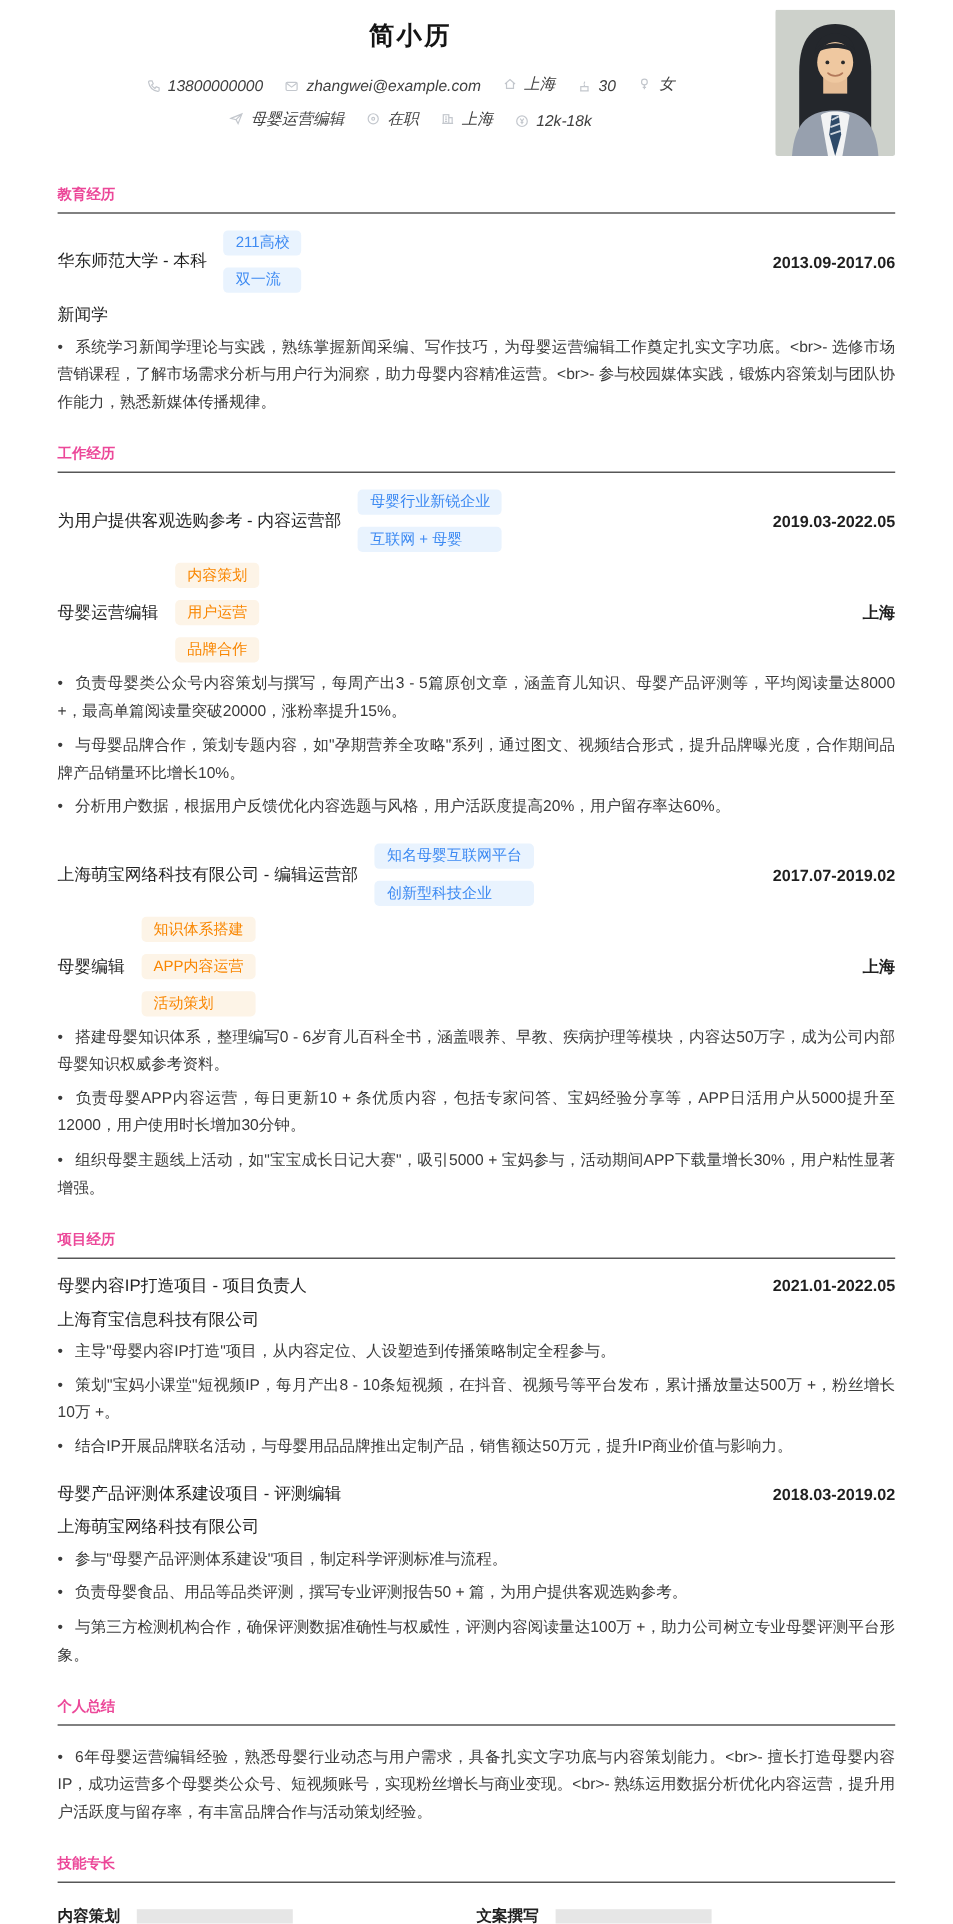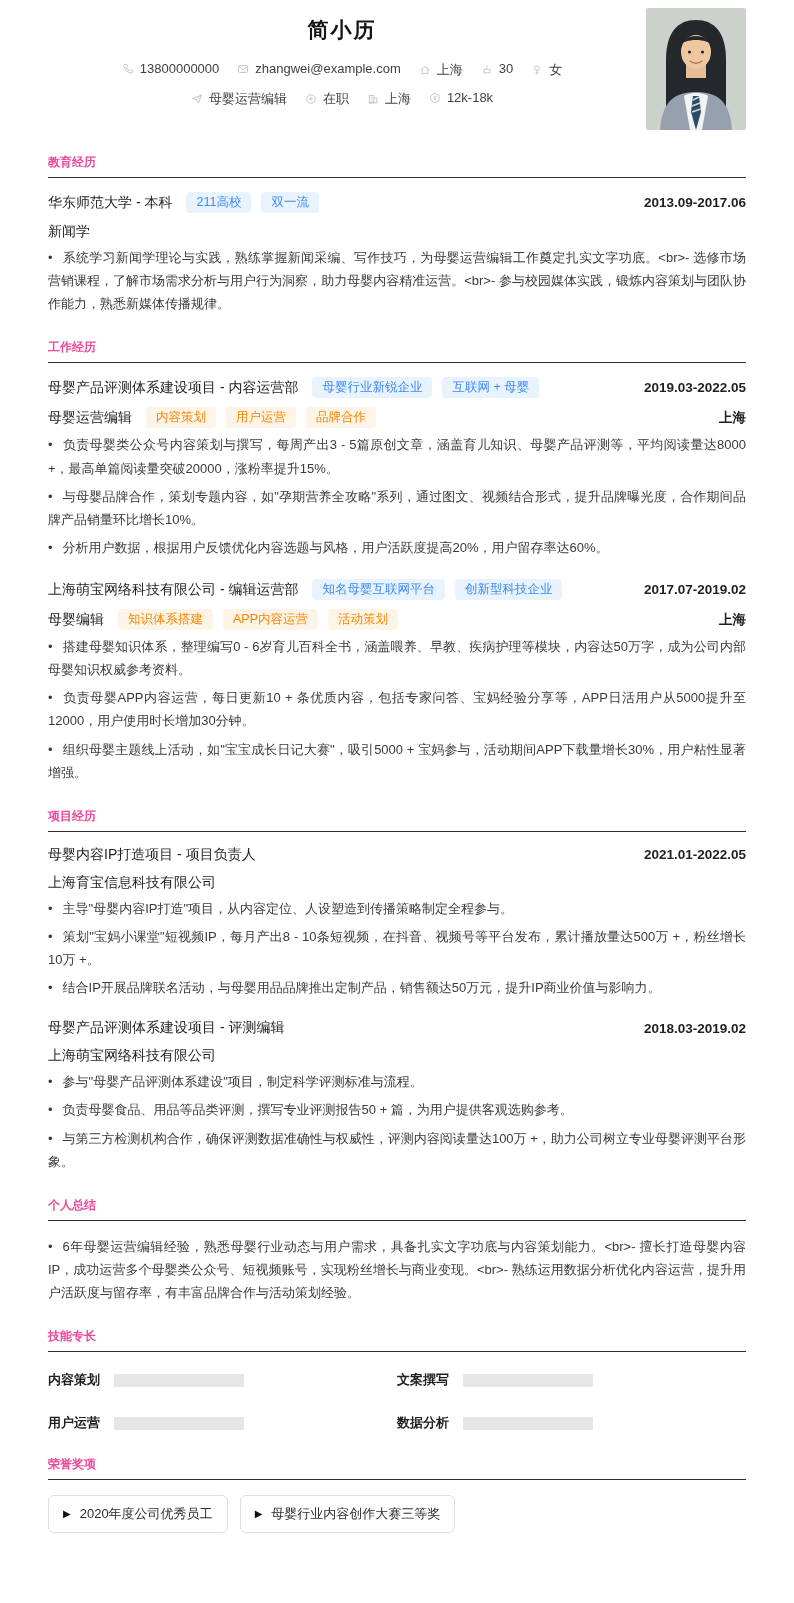--- a/index.html
+++ b/index.html
@@ -9,41 +9,41 @@
     font-family: "Liberation Sans", "DejaVu Sans", sans-serif;
     color: #383838;
   }
   .page { padding: 8px 48px 0 48px; }
 
   
   .header { display: flex; align-items: flex-start; }
   .header-main { flex: 1; text-align: center; padding-top: 8px; }
   .name { font-size: 21px; font-weight: bold; color: #141414; letter-spacing: 2px; }
   .contact-row {
-    display: flex; justify-content: center; align-items: flex-start;
-    gap: 18px; margin-top: 17px; font-size: 13px; color: #404040;
+    display: flex; justify-content: center; align-items: flex-end;
+    gap: 18px; margin-top: 17px; font-size: 13px; color: #404040; font-style: italic;
   }
   .contact-row.second { margin-top: 11px; }
   .contact-item { display: flex; align-items: center; gap: 6px; white-space: nowrap; }
   .cicon { display: inline-flex; width: 12px; height: 12px; }
   .cicon svg { width: 12px; height: 12px; stroke: #c3c7cd; fill: none; stroke-width: 1; }
   .photo { width: 100px; height: 122px; flex: 0 0 100px; margin-left: 10px; border-radius: 2px; overflow: hidden; }
   .photo svg { display: block; }
 
   
   .section { margin-top: 24px; }
   .section-title {
     font-size: 12px; font-weight: bold; color: #ec4899;
     padding-bottom: 6px; border-bottom: 1px solid #2f2f2f;
   }
   .entry { margin-top: 14px; }
   .entry + .entry { margin-top: 20px; }
   .entry-head { display: flex; align-items: center; }
   .entry-title { font-size: 14px; font-weight: normal; color: #1f1f1f; white-space: nowrap; }
-  .tags { display: flex; gap: 10px; margin-left: 14px; }
+  .tags { display: flex; gap: 10px; margin-left: 14px; flex-direction: column; }
   .tag { font-size: 12.5px; padding: 2px 10px; border-radius: 4px; white-space: nowrap; }
   .tag.blue   { color: #3d8af2; background: #e9f3fe; }
   .tag.orange { color: #f98600; background: #fdf4e7; }
   .entry-right { margin-left: auto; font-size: 13.5px; font-weight: bold; color: #1f1f1f; white-space: nowrap; }
   .sub-row { margin-top: 10px; font-size: 14px; font-weight: normal; color: #1f1f1f; }
   .role-row { display: flex; align-items: center; margin-top: 9px; }
 
   .bullets { margin-top: 5px; }
   .bullet { font-size: 13px; line-height: 1.78; color: #3a3a3a; margin-top: 5px; text-align: justify; }
   .bullet::before { content: "•"; margin-right: 10px; color: #3a3a3a; }
@@ -193,21 +193,21 @@
         <div class="bullet">系统学习新闻学理论与实践，熟练掌握新闻采编、写作技巧，为母婴运营编辑工作奠定扎实文字功底。&lt;br&gt;- 选修市场营销课程，了解市场需求分析与用户行为洞察，助力母婴内容精准运营。&lt;br&gt;- 参与校园媒体实践，锻炼内容策划与团队协作能力，熟悉新媒体传播规律。</div>
       </div>
     </div>
   </div>
 
   <div class="section">
     <div class="section-title">工作经历</div>
 
     <div class="entry">
       <div class="entry-head">
-        <span class="entry-title">母婴产品评测体系建设项目 - 内容运营部</span>
+        <span class="entry-title">为用户提供客观选购参考 - 内容运营部</span>
         <span class="tags">
           <span class="tag blue">母婴行业新锐企业</span>
           <span class="tag blue">互联网 + 母婴</span>
         </span>
         <span class="entry-right">2019.03-2022.05</span>
       </div>
       <div class="role-row">
         <span class="entry-title">母婴运营编辑</span>
         <span class="tags">
           <span class="tag orange">内容策划</span>

